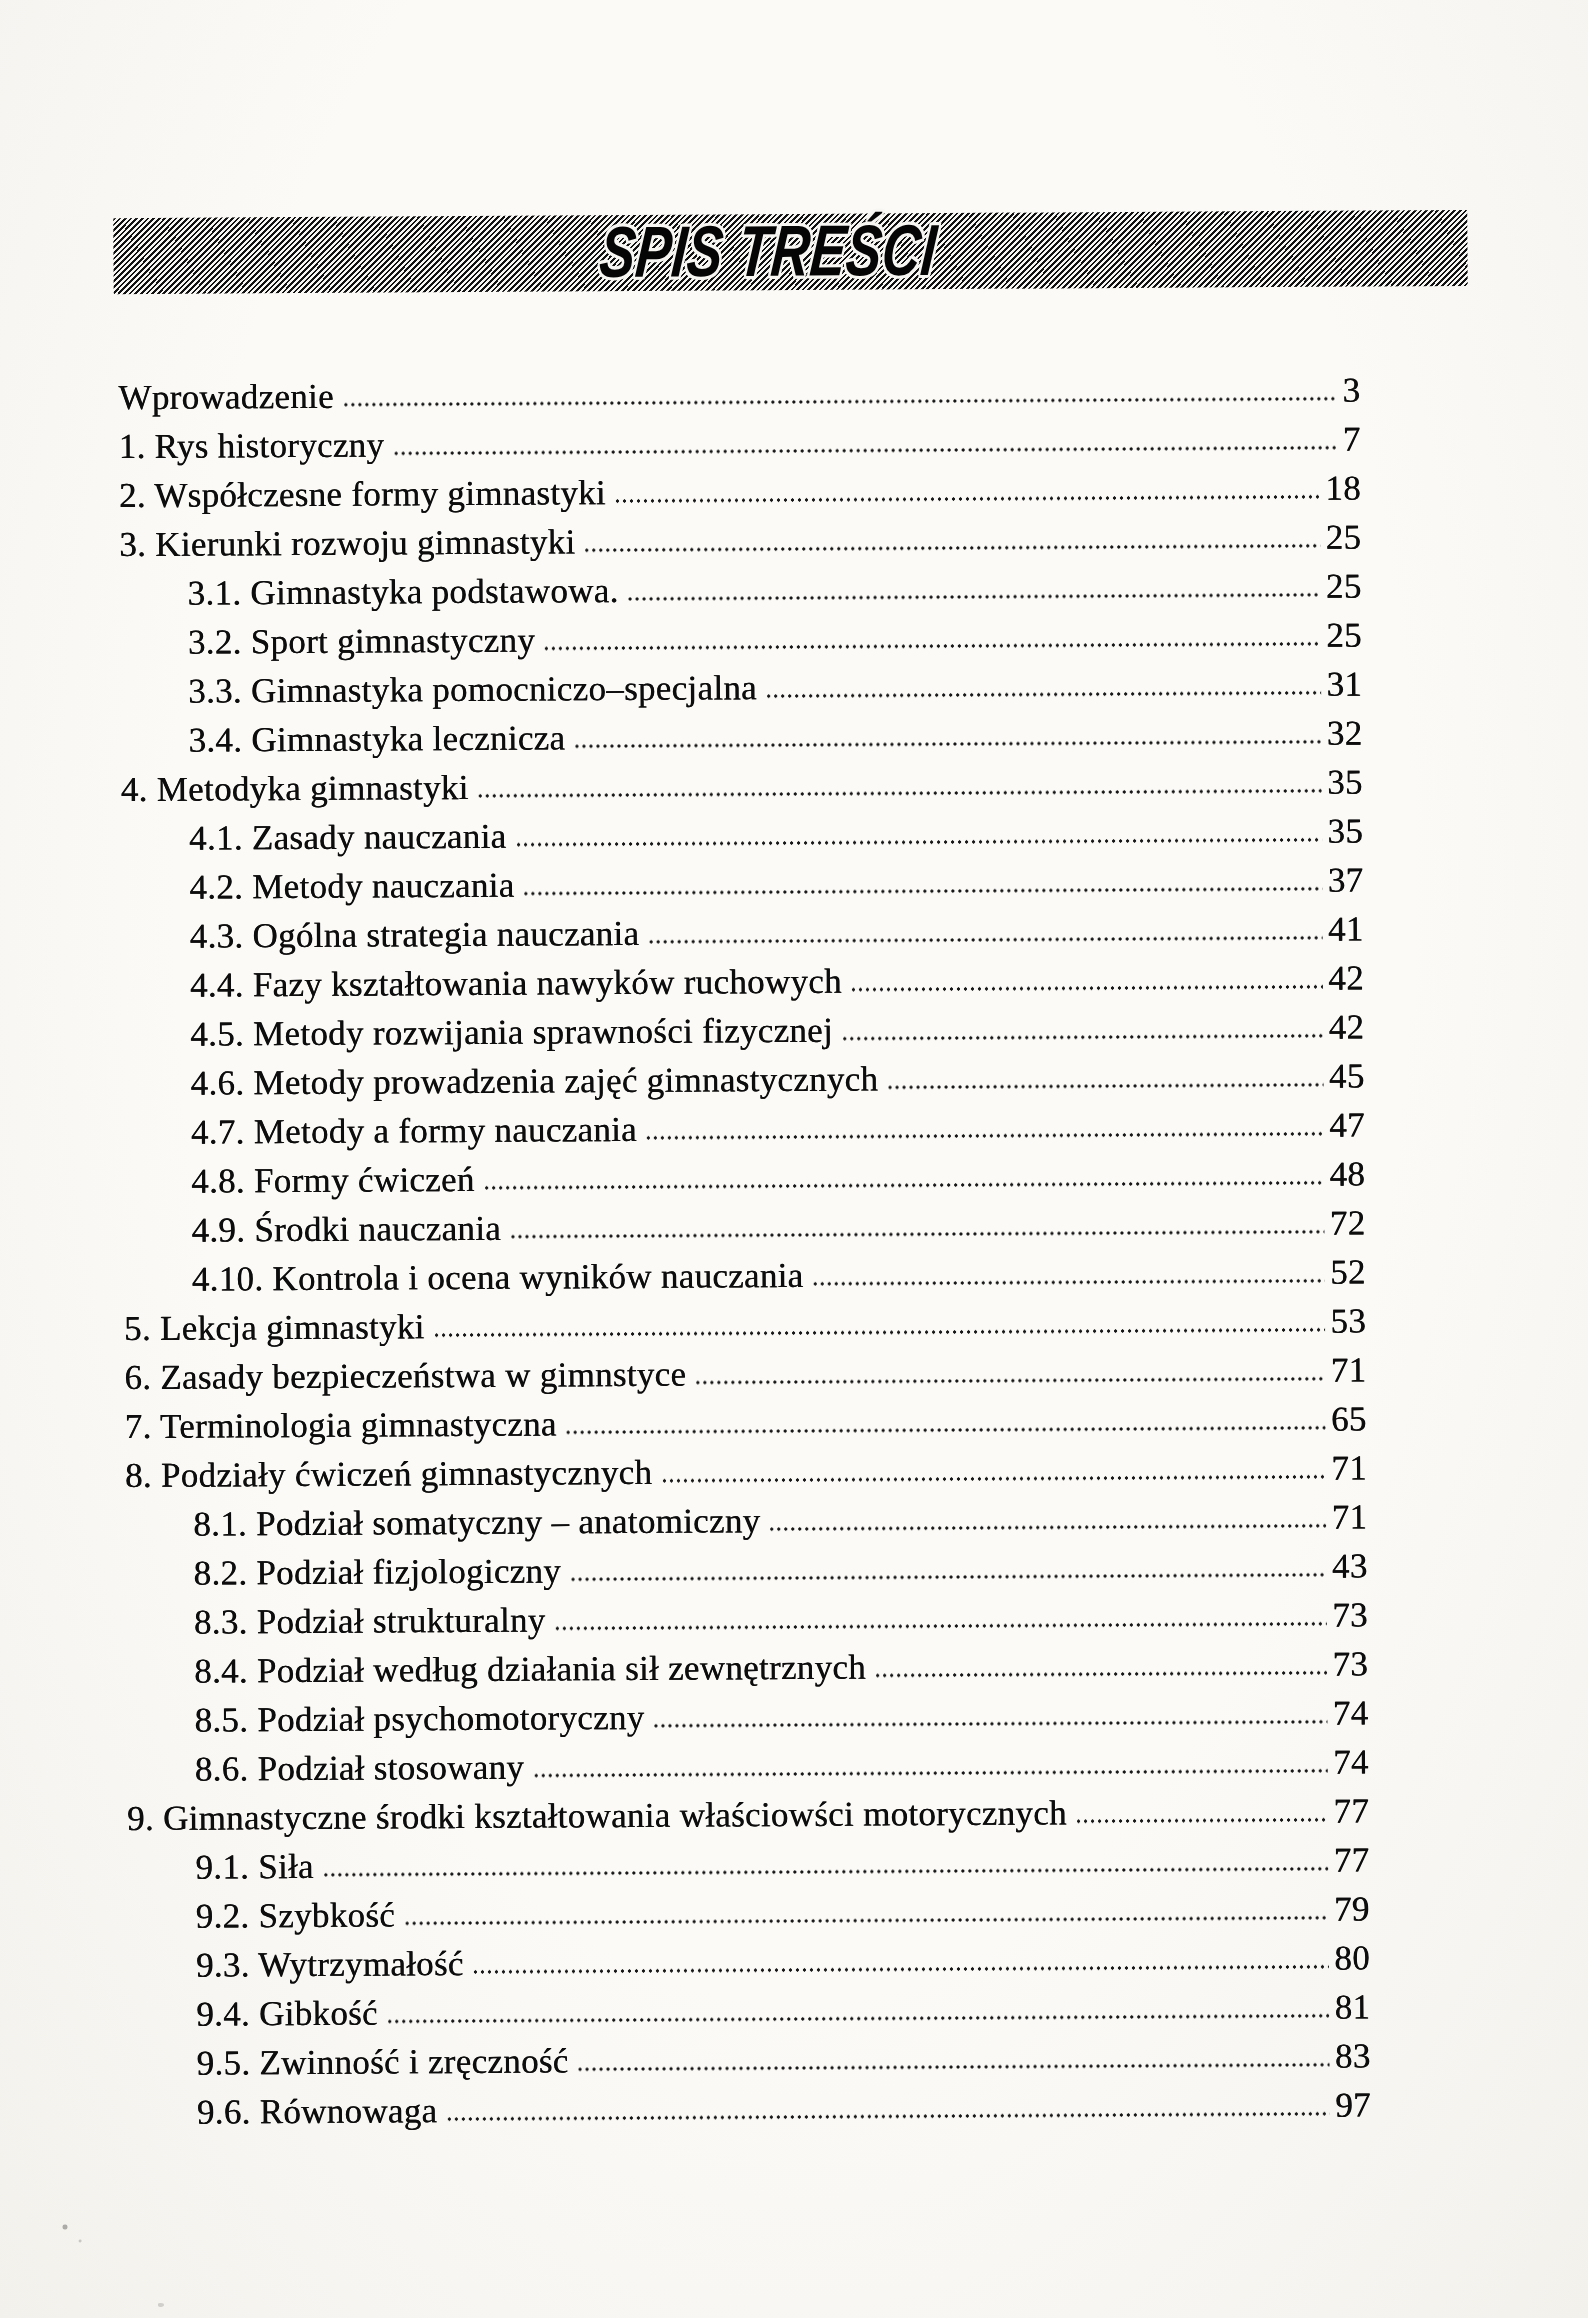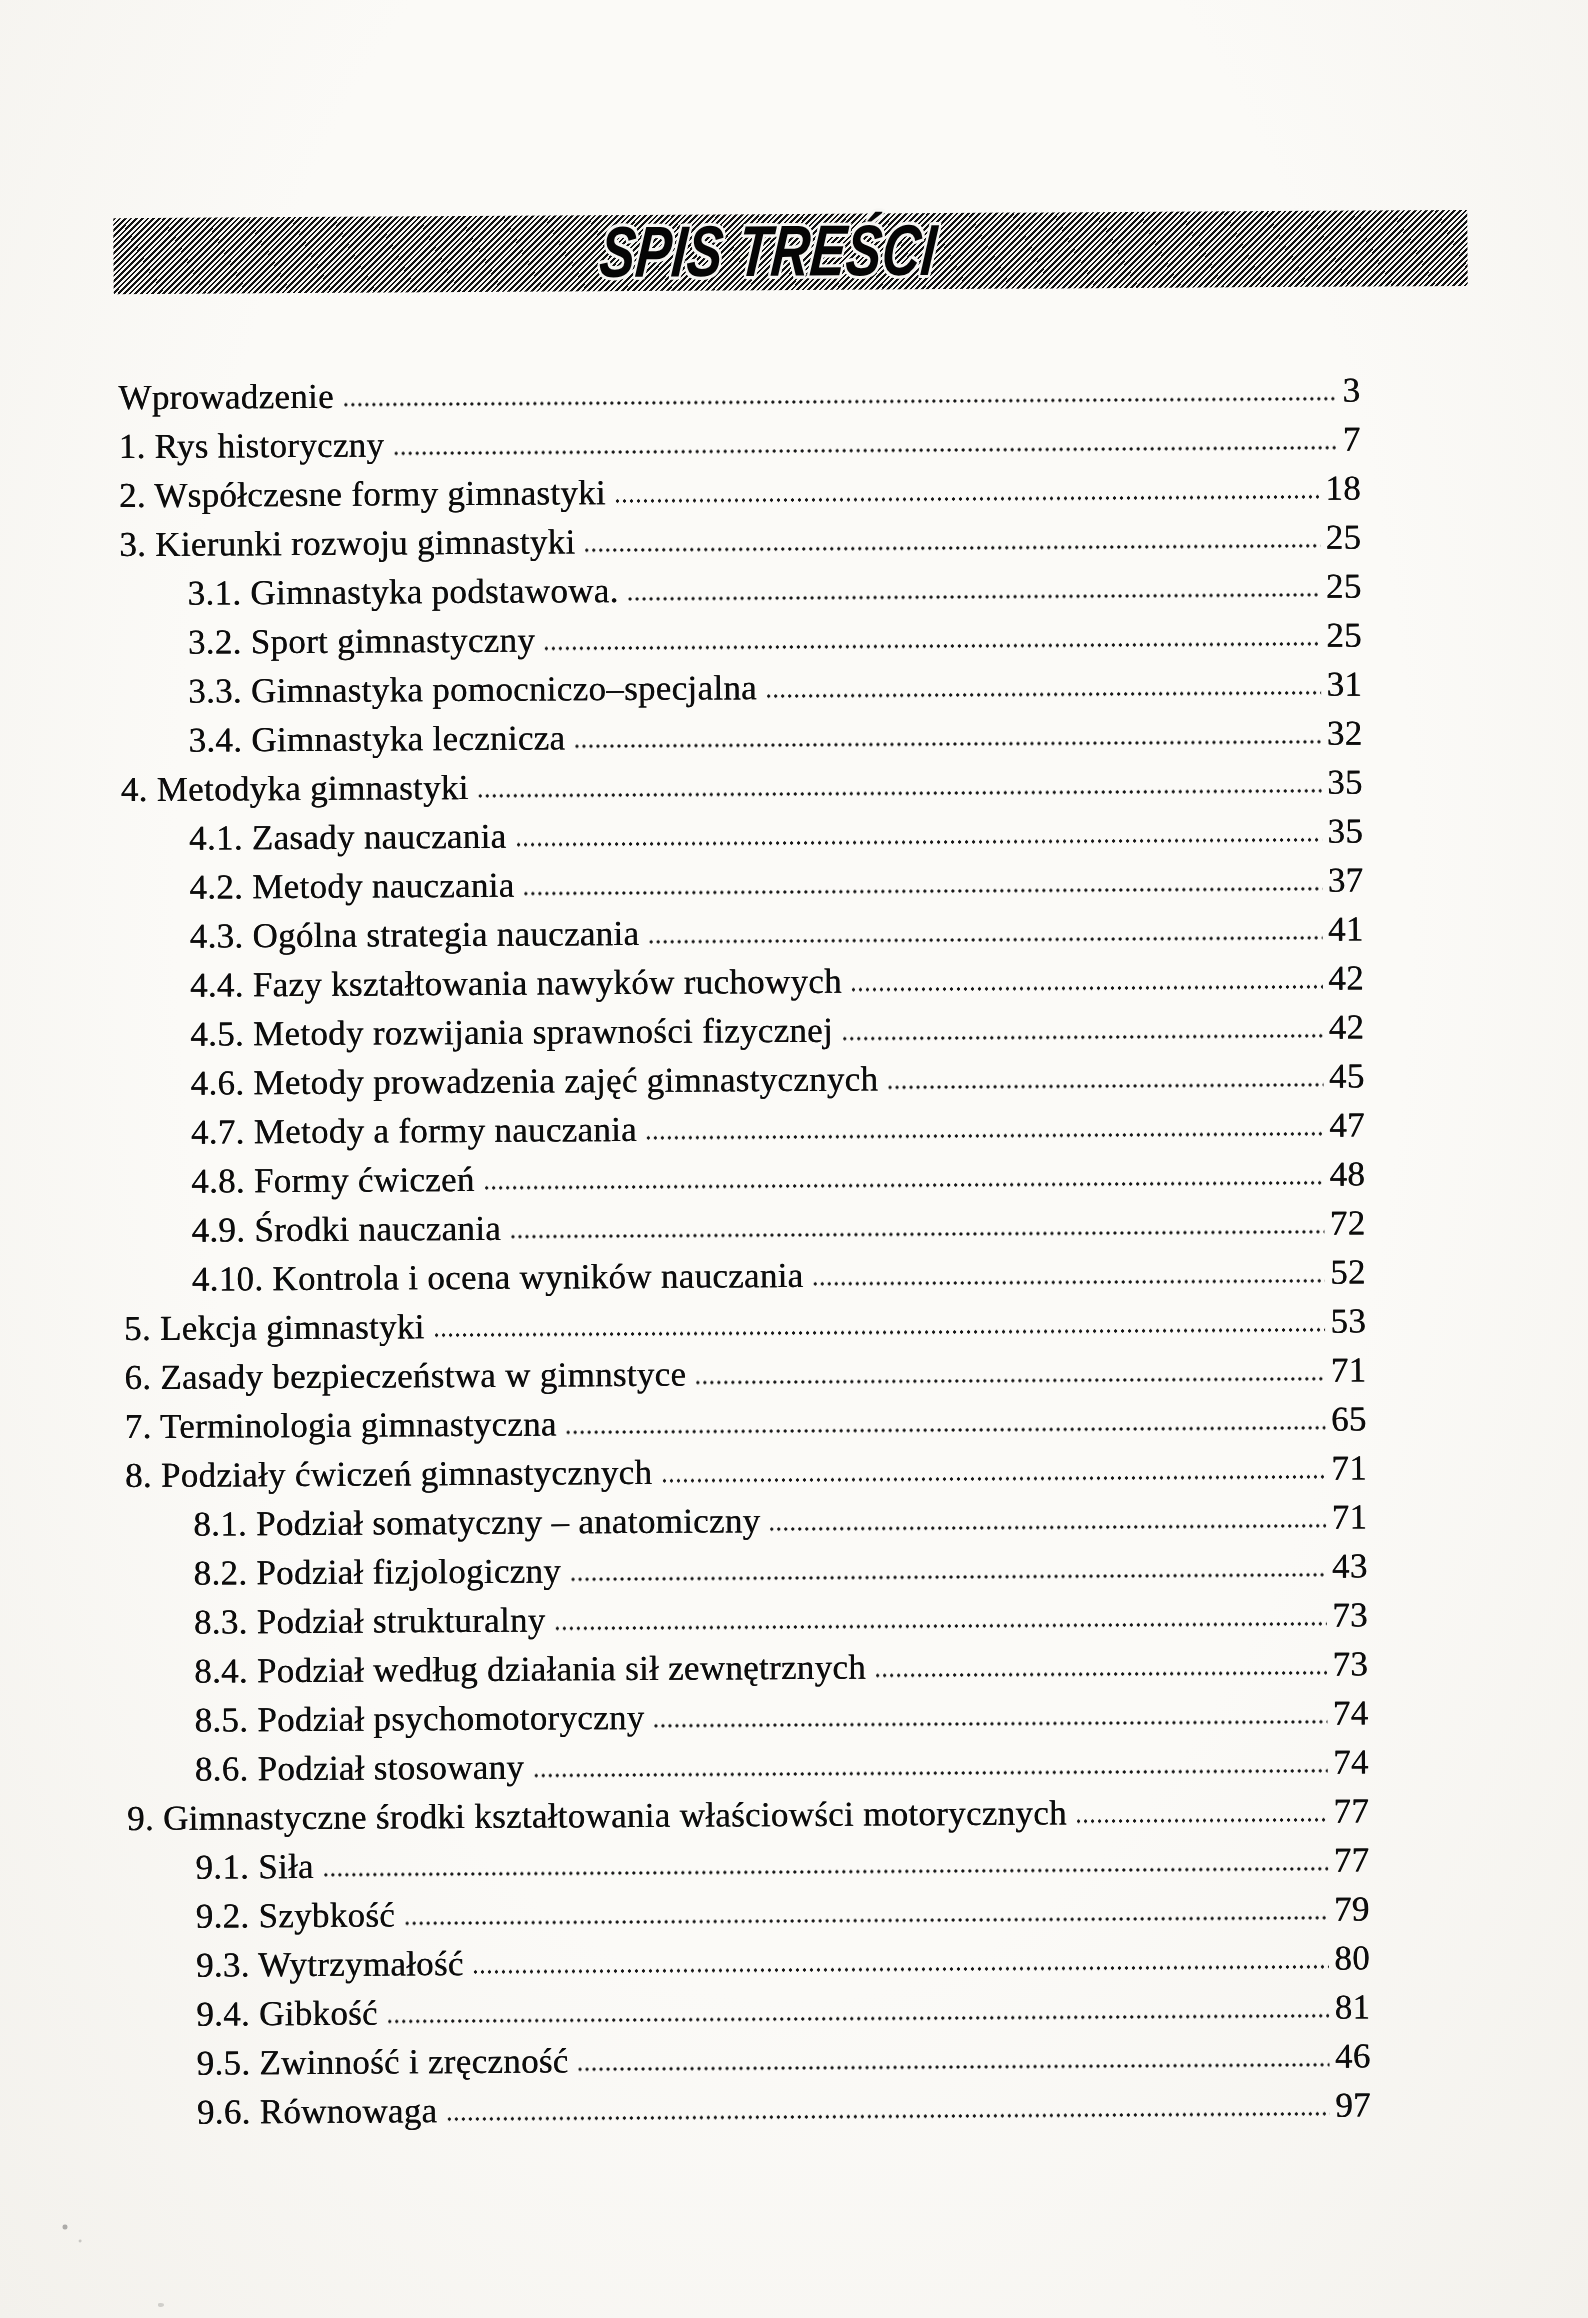--- a/index.html
+++ b/index.html
@@ -278,21 +278,21 @@
           <span class="pg">80</span>
         </div>
         <div class="row lvl1">
           <span class="lab">9.4. Gibkość</span>
           <span class="dots"></span>
           <span class="pg">81</span>
         </div>
         <div class="row lvl1">
           <span class="lab">9.5. Zwinność i zręczność</span>
           <span class="dots"></span>
-          <span class="pg">46</span>
+          <span class="pg">83</span>
         </div>
         <div class="row lvl1">
           <span class="lab">9.6. Równowaga</span>
           <span class="dots"></span>
           <span class="pg">97</span>
         </div>
       </div>
 
     <div class="speck s1"></div>
     <div class="speck s2"></div>

